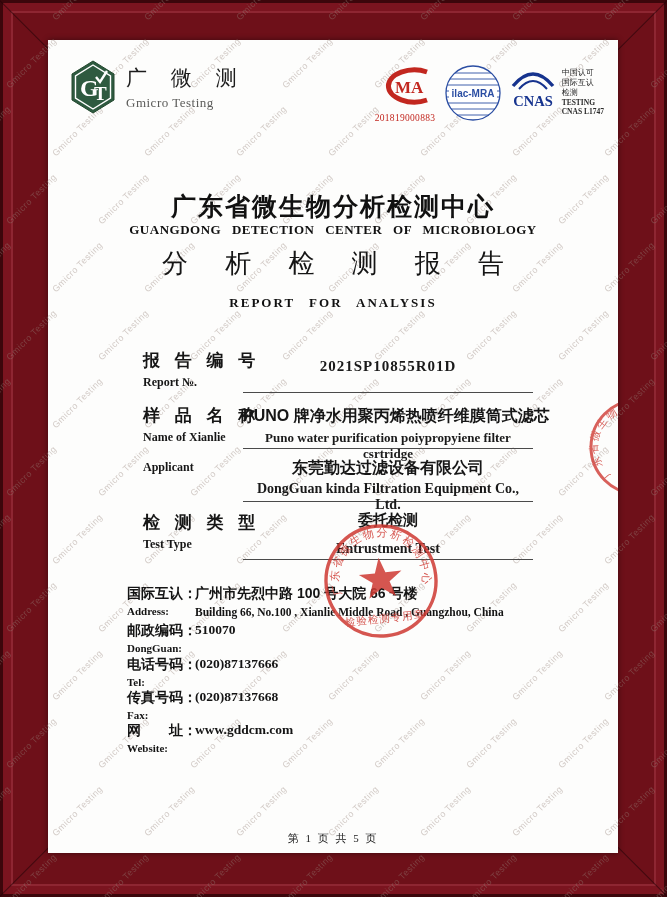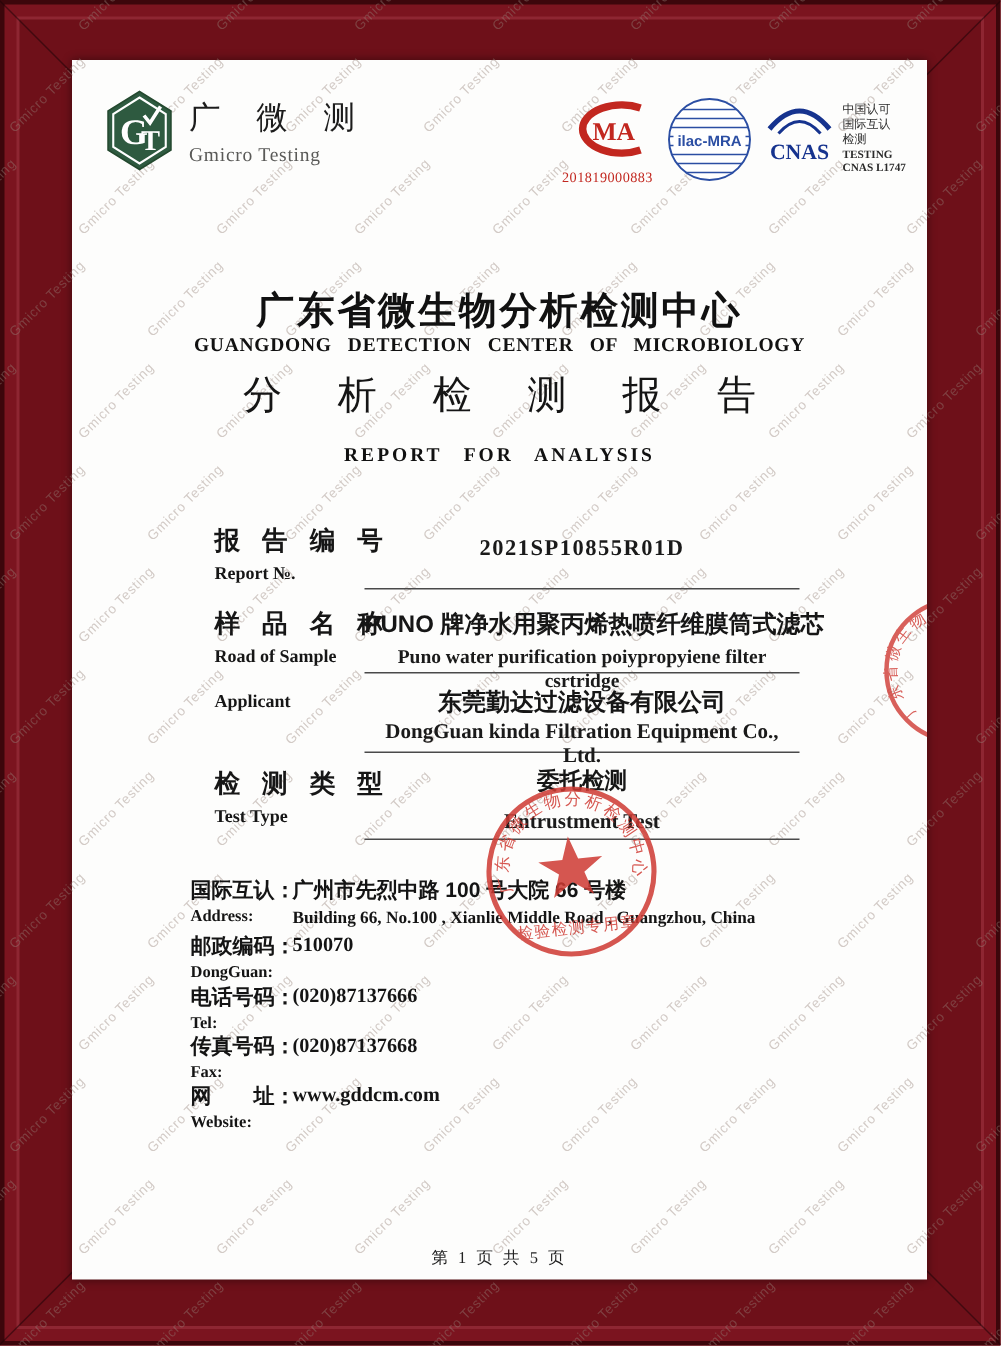--- a/index.html
+++ b/index.html
@@ -172,21 +172,21 @@
         <div class="f-label-en">Report №.</div>
       </div>
       <div class="f-value" style="height:43px;">
         <div class="f-main-serif" style="padding-top:9px;">2021SP10855R01D</div>
       </div>
     </div>
 
     <div class="field" style="top:364px;">
       <div class="f-label">
         <div class="f-label-zh">样 品 名 称</div>
-        <div class="f-label-en">Road of Sample</div>
+        <div class="f-label-en">Name of Xianlie</div>
       </div>
       <div class="f-value" style="height:44px;">
         <div class="f-main-zh" style="padding-top:2px;">PUNO 牌净水用聚丙烯热喷纤维膜筒式滤芯</div>
         <div class="f-sub" style="margin-top:3px;">Puno water purification poiypropyiene filter csrtridge</div>
       </div>
     </div>
 
     <div class="field" style="top:417px;">
       <div class="f-label">
         <div class="f-label-en">Applicant</div>

